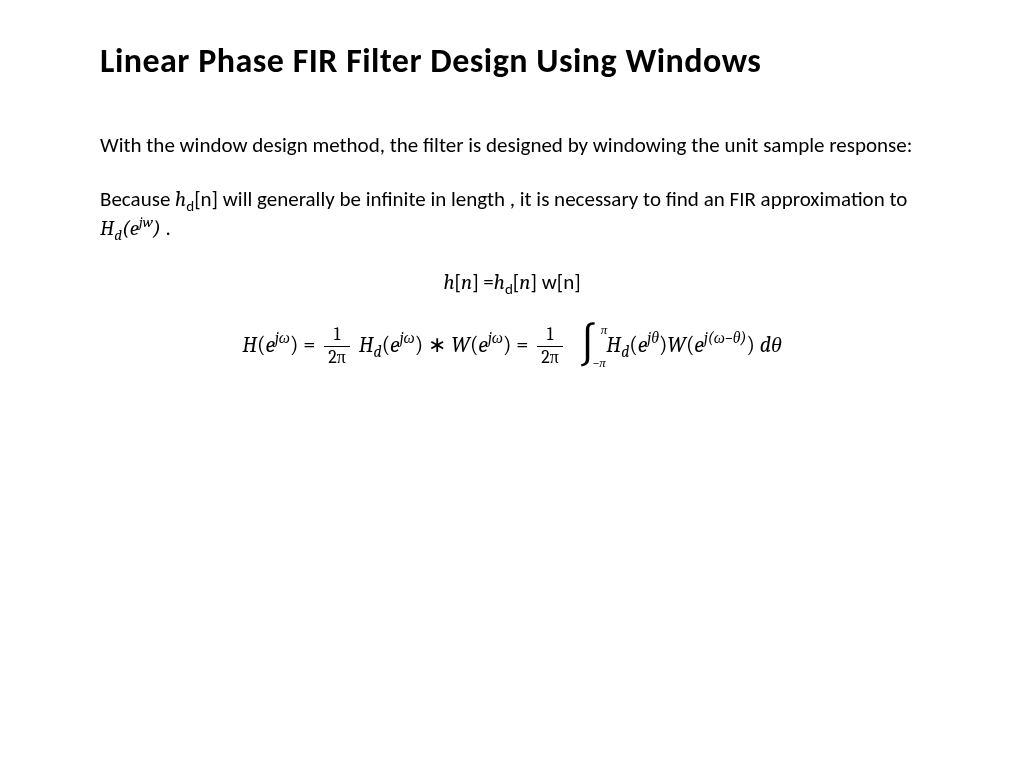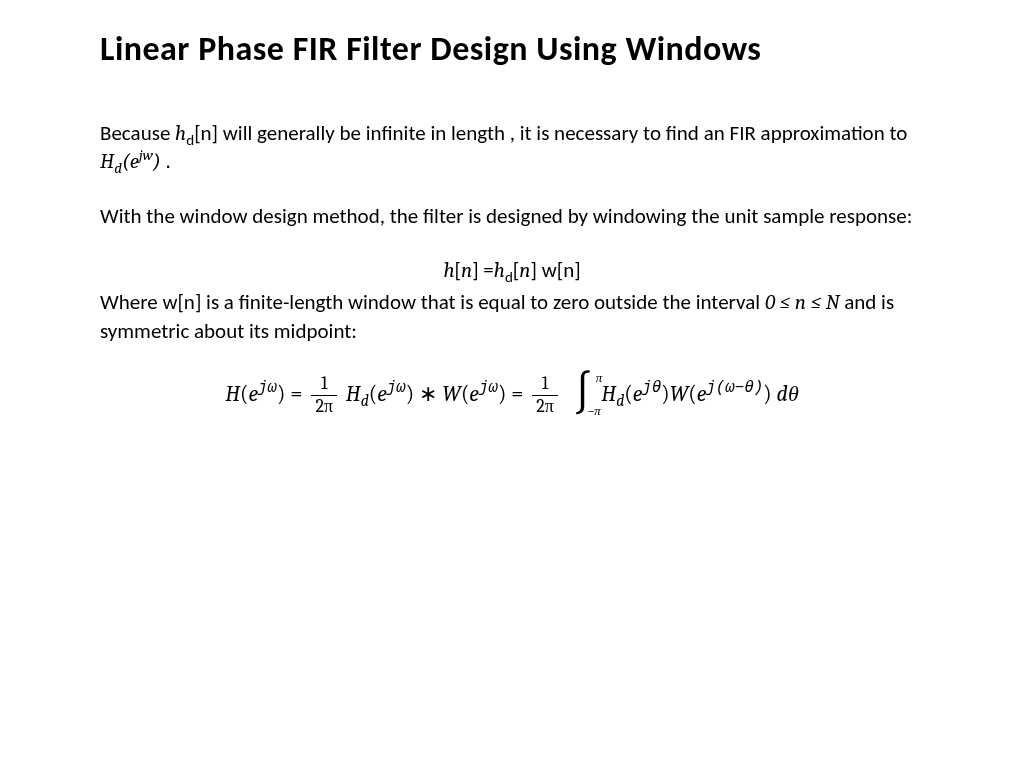--- a/index.html
+++ b/index.html
@@ -6,21 +6,21 @@
     margin: 0;
     padding: 0;
     width: 1024px;
     height: 768px;
     background: #ffffff;
     font-family: Calibri, "Segoe UI", Arial, sans-serif;
     color: #000000;
     overflow: hidden;
   }
   .slide {
-    padding: 28px 100px 40px 100px;
+    padding: 40px 100px 40px 100px;
   }
   .title {
     font-size: 34px;
     font-weight: bold;
     margin-bottom: 50px;
     letter-spacing: 0.5px;
   }
   .body-text {
     font-size: 21px;
     line-height: 1.35;
@@ -42,21 +42,20 @@
   }
   sub {
     font-size: 0.72em;
     vertical-align: sub;
     line-height: 0;
   }
   sup {
     font-size: 0.72em;
     vertical-align: super;
     line-height: 0;
-    font-family: Liberation Mono, monospace;
   }
   .final-eq {
     font-family: Cambria, "Times New Roman", serif;
     font-style: italic;
     font-size: 22px;
     text-align: center;
     margin-top: 30px;
     white-space: nowrap;
   }
   .frac {
@@ -108,33 +107,30 @@
 </style>
 </head>
 <body>
 
 <div class="slide">
 
   <div class="title">Linear  Phase FIR Filter Design Using Windows</div>
 
   <div class="body-text">
 
+    <div class="para">With the window design method, the filter is designed by windowing the unit sample response:</div>
+
     <div class="para">
       <span>Because  </span><span class="math-i">h</span><sub>d</sub><span>[n]</span><span> will generally be infinite in length , it is necessary to find an FIR approximation to </span><span class="math-i">H</span><sub class="math-i">d</sub><span class="math-i">(</span><span class="math-i">e</span><sup class="math-i">jw</sup><span class="math-i">)</span><span> .</span>
     </div>
-
-    <div class="para">With the window design method, the filter is designed by windowing the unit sample response:</div>
 
     <div class="centered-eq">
       <span class="math-i">h</span><span>[<span class="math-i">n</span>]</span><span> =</span><span class="math-i">h</span><sub>d</sub><span>[<span class="math-i">n</span>]</span><span> w[n]</span>
     </div>
 
-    <div>
-      <span>Where w[n]  is a finite-length window that is equal to zero outside the interval  </span><span class="math-i">0 ≤ n ≤ N</span><span>  and is  symmetric about its midpoint:</span>
-    </div>
 
 
 
     <div class="final-eq">
       <span>H</span><span class="upright">(</span><span>e</span><sup>jω</sup><span class="upright">)</span><span class="upright"> = </span><span class="frac"><span class="num upright">1</span><span class="den upright">2π</span></span>&nbsp;<span>H</span><sub>d</sub><span class="upright">(</span><span>e</span><sup>jω</sup><span class="upright">)</span><span class="upright"> ∗ </span><span>W</span><span class="upright">(</span><span>e</span><sup>jω</sup><span class="upright">)</span><span class="upright"> = </span><span class="frac"><span class="num upright">1</span><span class="den upright">2π</span></span><span class="integral"><span class="int-upper">π</span><span class="int-sign">∫</span><span class="int-lower">−π</span></span>&nbsp;<span>H</span><sub>d</sub><span class="upright">(</span><span>e</span><sup>jθ</sup><span class="upright">)</span><span>W</span><span class="upright">(</span><span>e</span><sup>j(ω−θ)</sup><span class="upright">)</span><span> dθ</span>
     </div>
 
   </div>
 </div>
 

